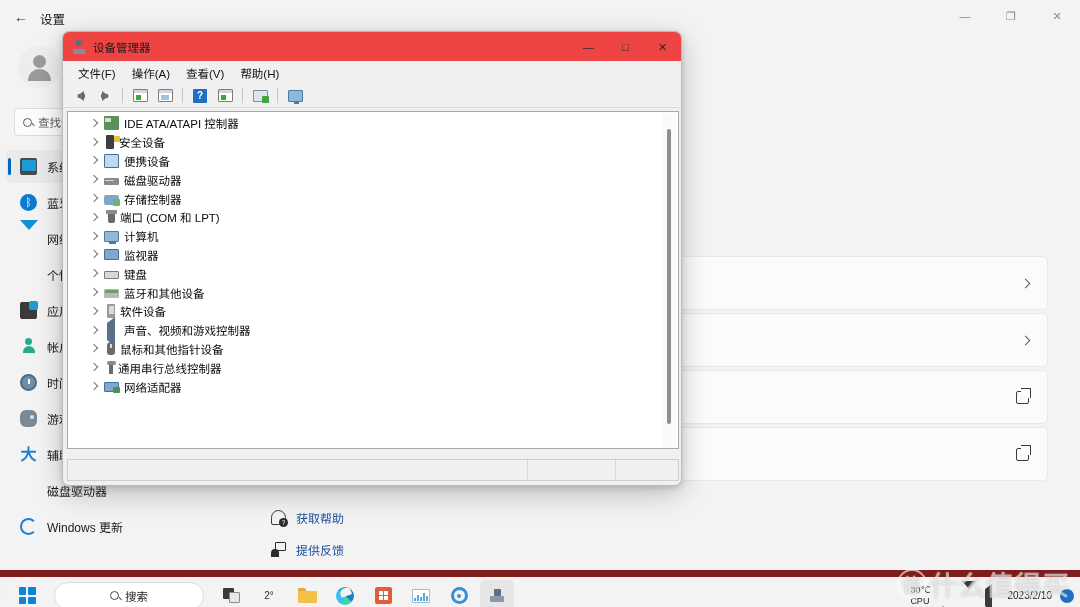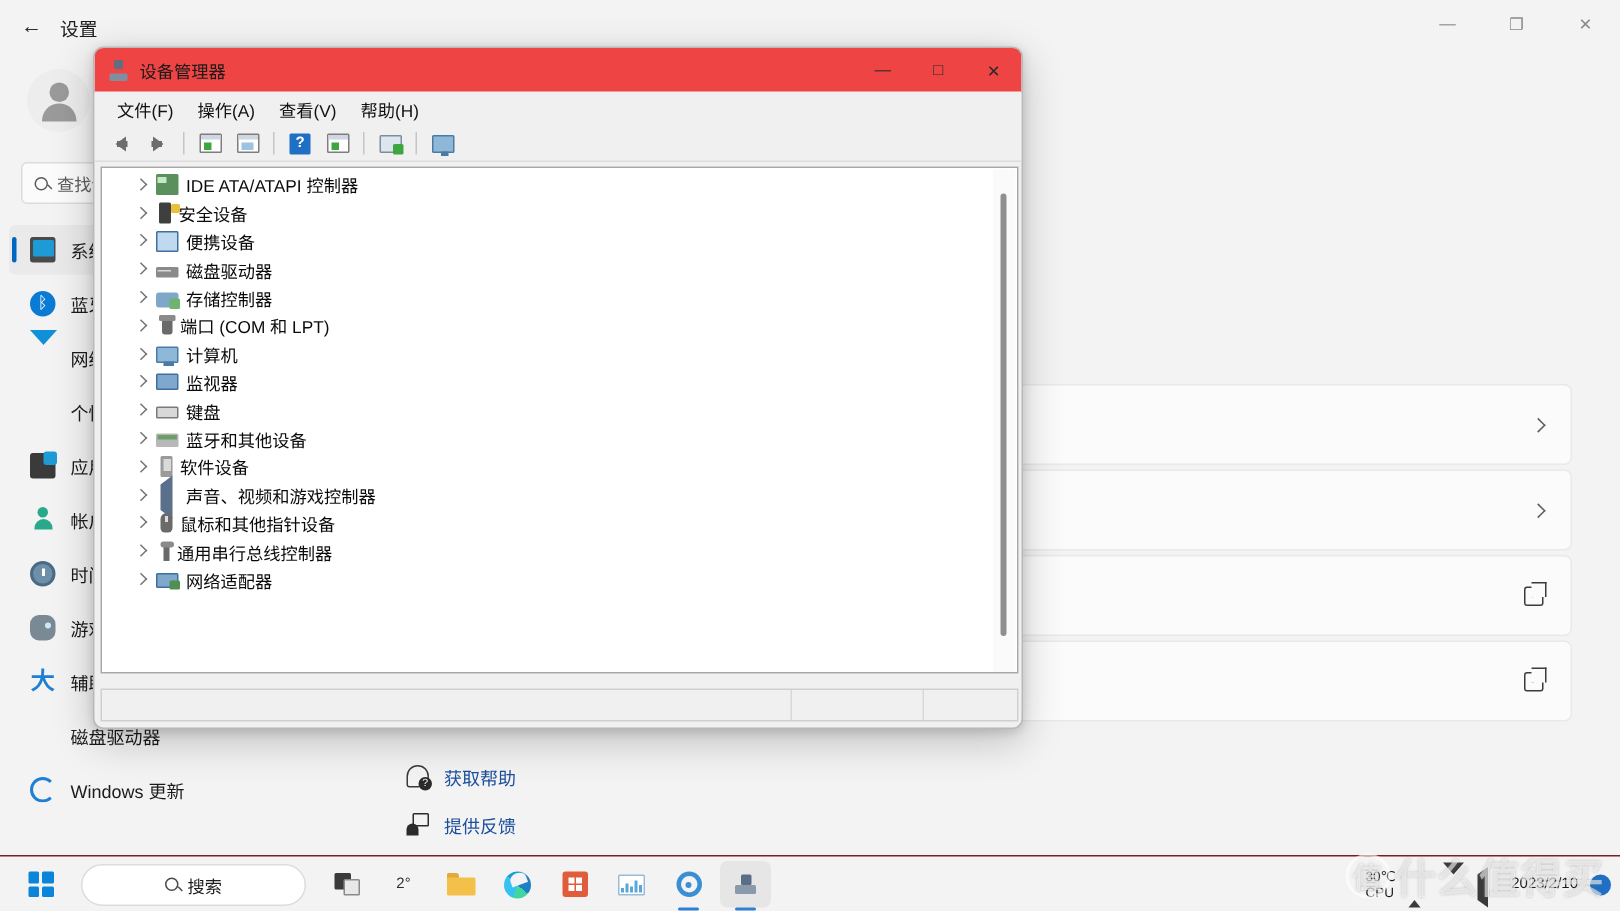--- a/index.html
+++ b/index.html
@@ -356,21 +356,21 @@
     background: #f0f0f0; border: 1px solid #cfcfcf; display: flex;
   }
   .dm-status .pane1 { flex: 1; border-right: 1px solid #d8d8d8; }
   .dm-status .pane2 { width: 88px; border-right: 1px solid #d8d8d8; }
   .dm-status .pane3 { width: 62px; }
 
   
   .taskbar {
     position: absolute; left: 0; bottom: 0; width: 1080px; height: 37px;
     background: #f3f3f3cc; backdrop-filter: blur(12px);
-    border-top: 1px solid #7f1d1d;
+    border-top: 7px solid #7f1d1d;
   }
   .tb-center {
     position: absolute; left: 10px; top: 0; height: 37px;
     display: flex; align-items: center; gap: 4px;
   }
   .tb-item {
     width: 34px; height: 31px; border-radius: 5px; display: flex;
     align-items: center; justify-content: center; position: relative;
   }
   .tb-item.running::after {

